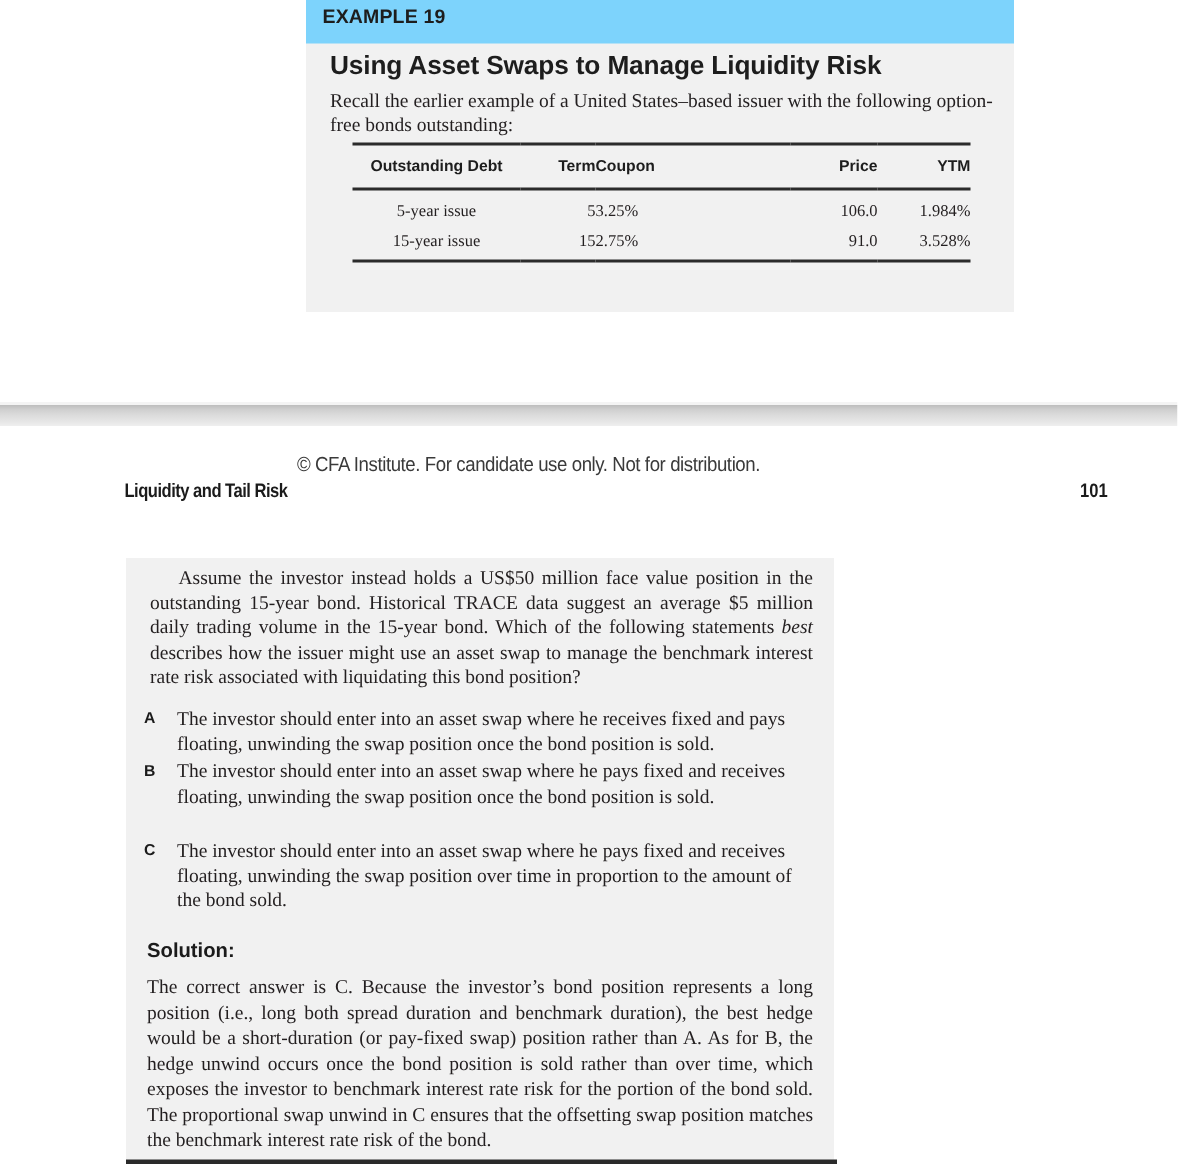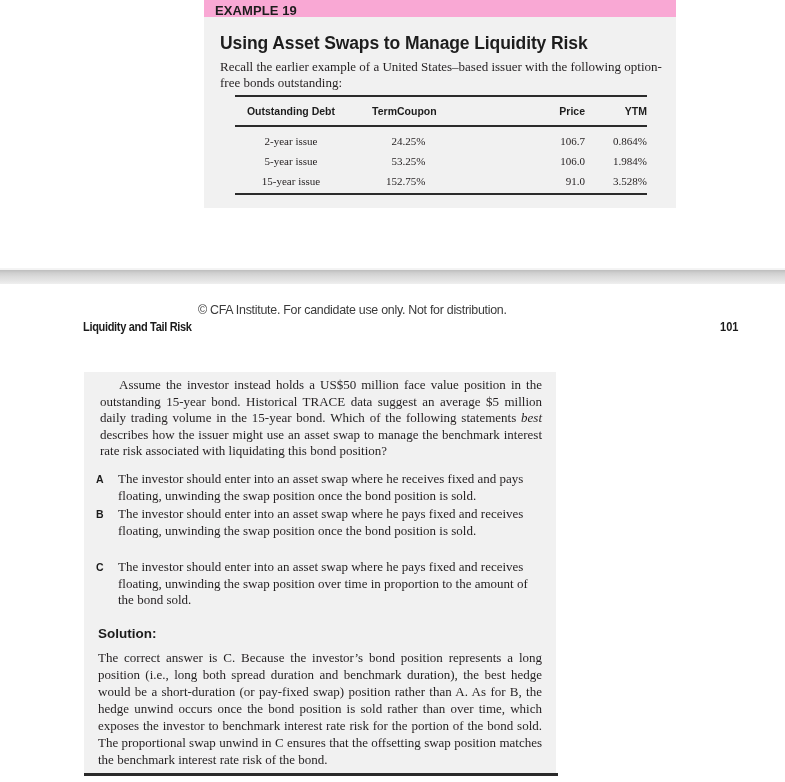--- a/index.html
+++ b/index.html
@@ -10,22 +10,22 @@
   }
   .sans { font-family:"Liberation Sans", "DejaVu Sans", sans-serif; }
   .cond { font-family:"Liberation Sans", "DejaVu Sans", sans-serif; }
 
   
   #example-box {
     position:absolute; left:204px; top:0; width:472px; height:208px;
     background:#f1f1f1;
   }
   #example-header {
-    position:absolute; left:0; top:0; width:472px; height:17px;
-    background:#f9a8d4;
+    position:absolute; left:0; top:0; width:472px; height:29px;
+    background:#7dd3fc;
   }
   #example-label {
     position:absolute; left:11px; top:3px;
     font-size:13px; font-weight:bold; letter-spacing:0.1px; color:#1d1d1d;
   }
   #example-title {
     position:absolute; left:16px; top:33px;
     font-size:17.5px; font-weight:bold; color:#1d1d1d; letter-spacing:-0.1px;
   }
   #example-intro {
@@ -131,27 +131,20 @@
       <tr>
         <th class="c-debt">Outstanding Debt</th>
         <th class="c-term">Term</th>
         <th class="c-coupon">Coupon</th>
         <th class="c-price">Price</th>
         <th class="c-ytm">YTM</th>
       </tr>
     </thead>
     <tbody>
       <tr>
-        <td class="c-debt">2-year issue</td>
-        <td class="c-term">2</td>
-        <td class="c-coupon">4.25%</td>
-        <td class="c-price">106.7</td>
-        <td class="c-ytm">0.864%</td>
-      </tr>
-      <tr>
         <td class="c-debt">5-year issue</td>
         <td class="c-term">5</td>
         <td class="c-coupon">3.25%</td>
         <td class="c-price">106.0</td>
         <td class="c-ytm">1.984%</td>
       </tr>
       <tr>
         <td class="c-debt">15-year issue</td>
         <td class="c-term">15</td>
         <td class="c-coupon">2.75%</td>

